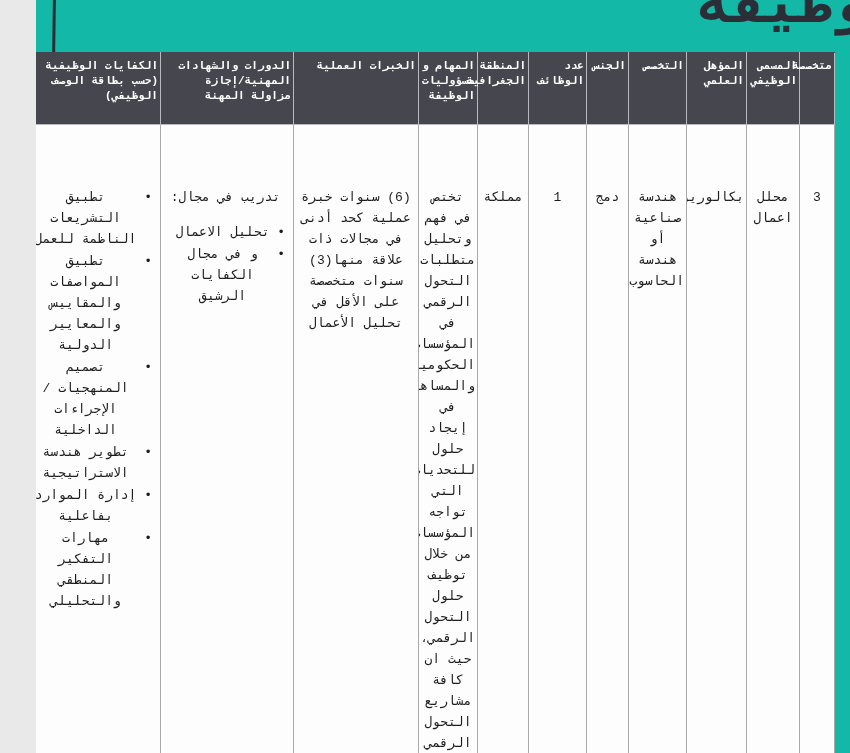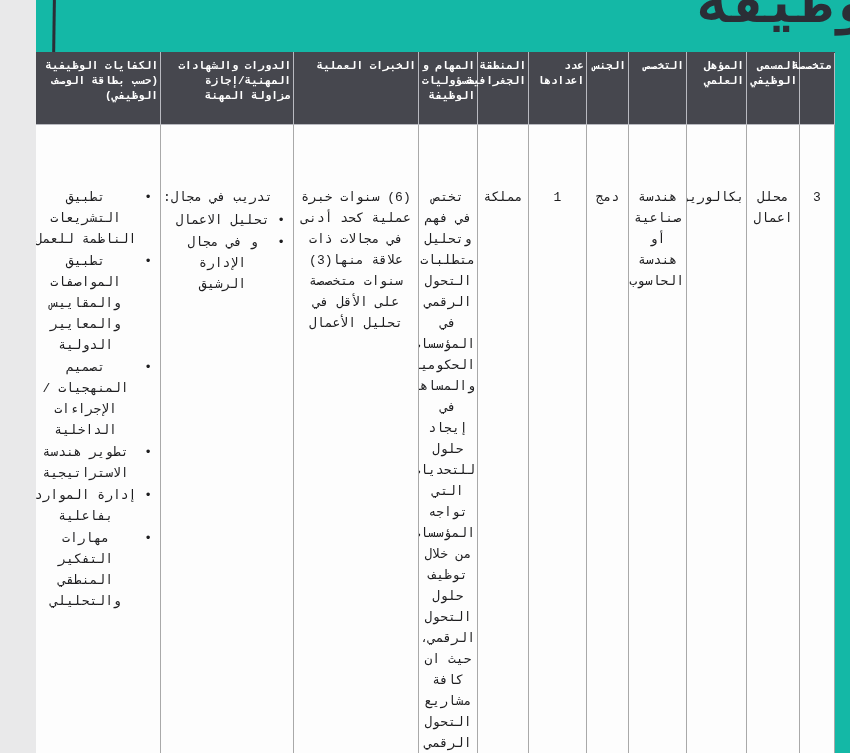--- a/index.html
+++ b/index.html
@@ -47,21 +47,21 @@
     border:1px solid #a9a9a9;
     vertical-align:top;text-align:center;
     font-size:13px;line-height:21px;
     padding:62px 2px 12px;
     height:1250px;              
     background:#fdfdfd;
     overflow:hidden;
   }
   td.c-tasks{font-size:12px;line-height:21px;padding-left:1px;padding-right:1px;}
   td.c-experience{font-size:12.5px;}
-  .courses-intro{text-align:left;padding-right:3px;margin-bottom:2px;}
+  .courses-intro{text-align:center;padding-right:3px;margin-bottom:14px;}
   .blist{display:block;}
   .bitem{display:flex;align-items:flex-start;gap:4px;margin:0 6px 1px 2px;}
   .bullet{flex:0 0 auto;font-size:13px;line-height:21px;}
   .btext{flex:1 1 auto;text-align:center;line-height:21px;margin-left:7px;}
   td.c-competencies{font-size:12.5px;}
 </style>
 </head>
 <body>
 
 <div class="page">
@@ -84,21 +84,21 @@
         <col style="width:133px">
         <col style="width:141px">
     </colgroup>
     <thead>
       <tr>
         <th>متخصصة</th>
         <th>المسمى الوظيفي</th>
         <th>المؤهل العلمي</th>
         <th>التخصص</th>
         <th>الجنس</th>
-        <th>عدد اعدادها</th>
+        <th>عدد الوظائف</th>
         <th>المنطقة الجغرافية</th>
         <th>المهام و مسؤوليات الوظيفة</th>
         <th>الخبرات العملية</th>
         <th>الدورات والشهادات المهنية/إجازة مزاولة المهنة</th>
         <th>الكفايات الوظيفية (حسب بطاقة الوصف الوظيفي)</th>
       </tr>
     </thead>
     <tbody>
       <tr>
         <td class="c-number">3</td>
@@ -114,21 +114,21 @@
           <div class="courses-intro">تدريب في مجال:</div>
           <div class="blist">
 
               <div class="bitem">
                 <span class="bullet">•</span>
                 <span class="btext">تحليل الاعمال</span>
               </div>
 
               <div class="bitem">
                 <span class="bullet">•</span>
-                <span class="btext">و في مجال الإدارة الرشيق</span>
+                <span class="btext">و في مجال الكفايات الرشيق</span>
               </div>
             </div>
         </td>
         <td class="c-competencies">
           <div class="blist">
 
               <div class="bitem">
                 <span class="bullet">•</span>
                 <span class="btext">تطبيق التشريعات الناظمة للعمل</span>
               </div>

